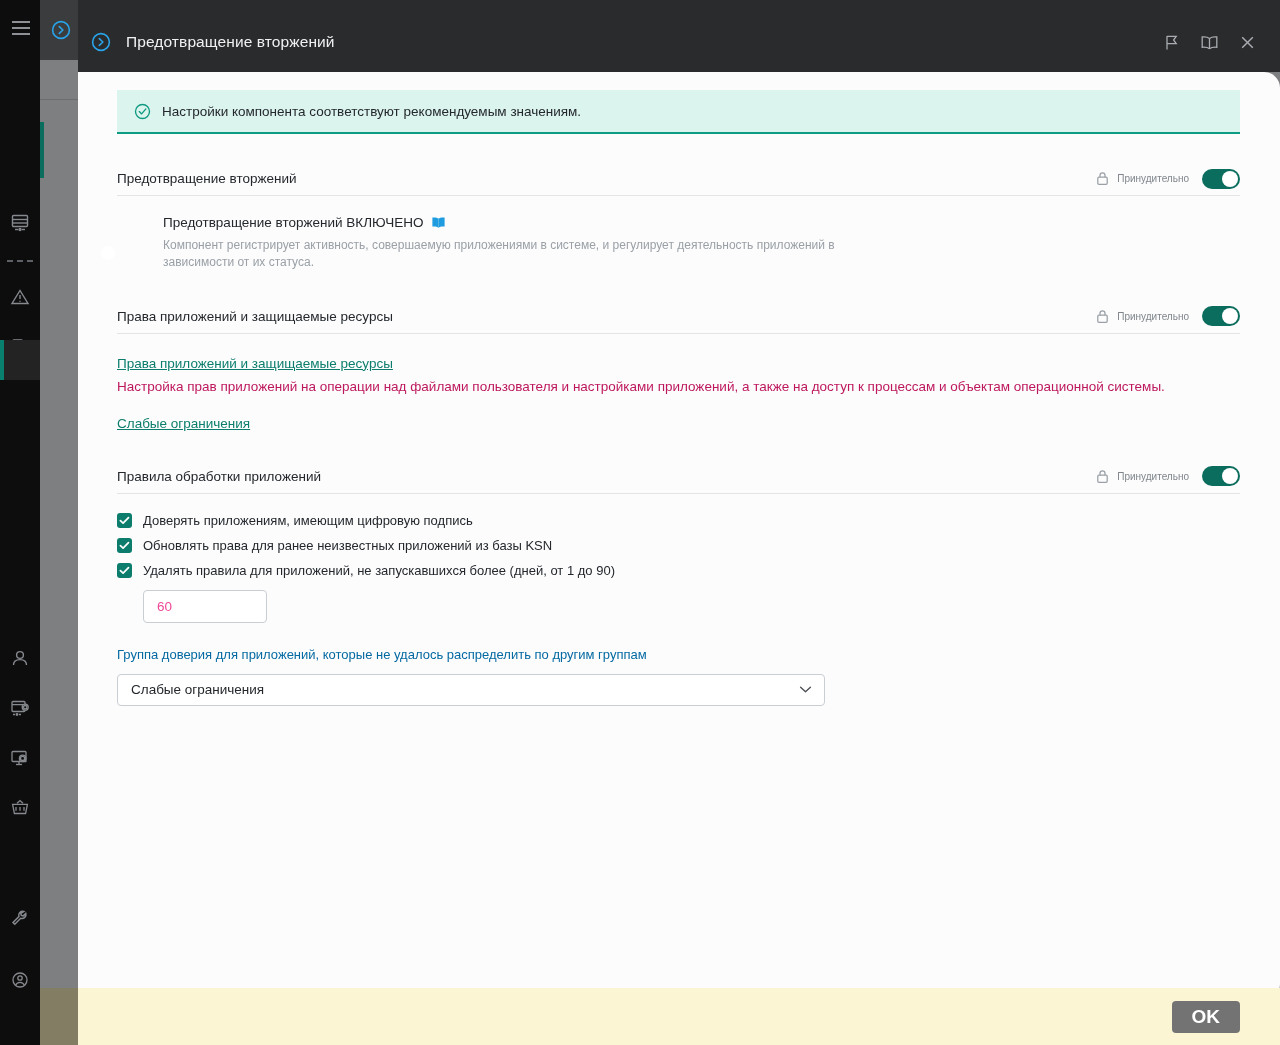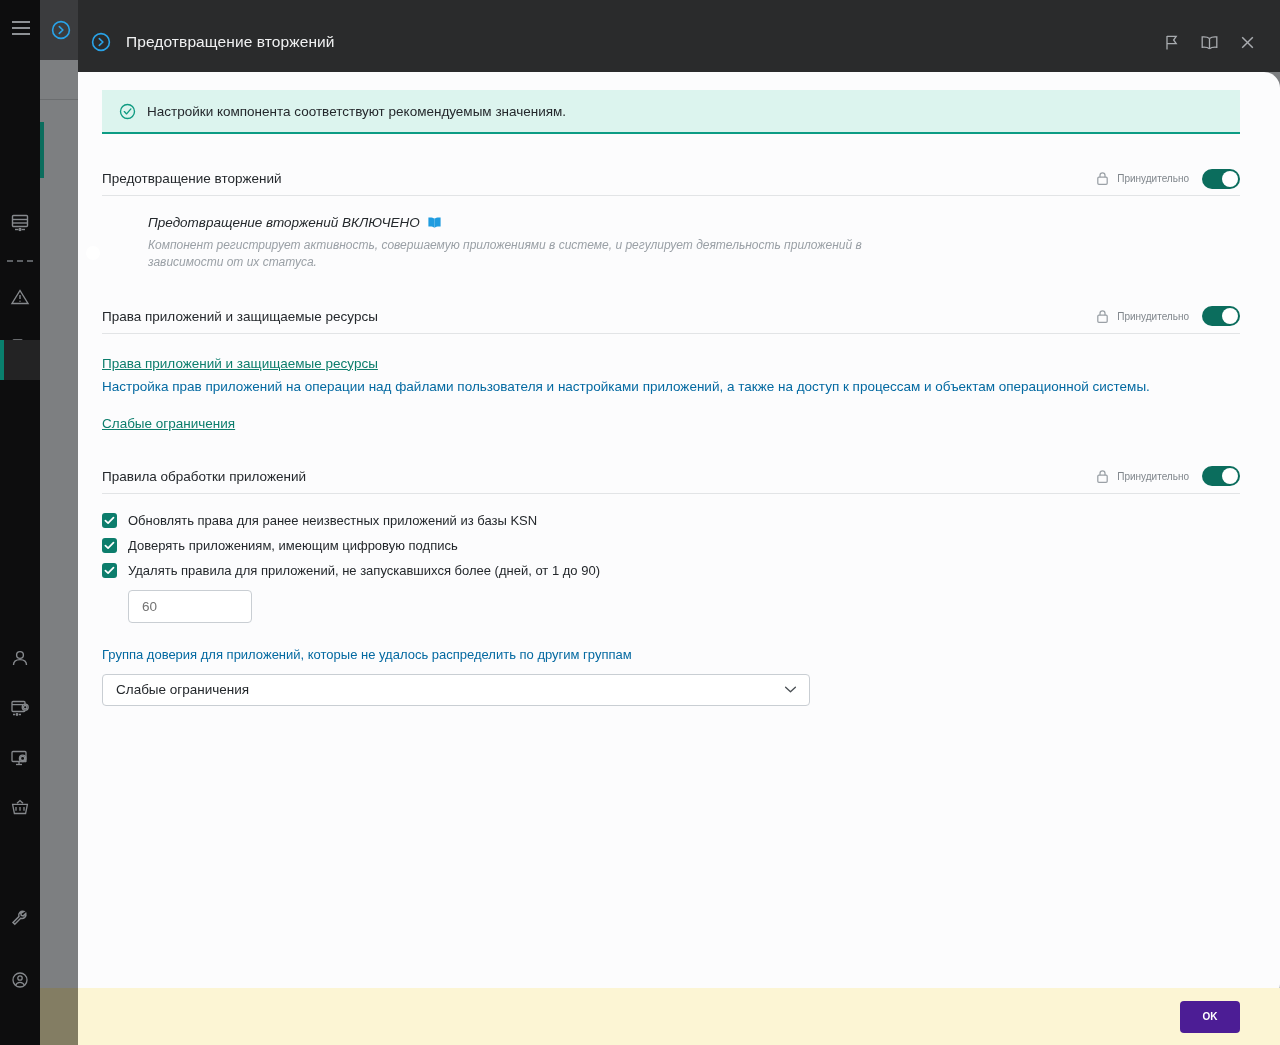--- a/index.html
+++ b/index.html
@@ -107,21 +107,21 @@
     width: 38px; height: 38px;
     display: flex; align-items: center; justify-content: center;
     color: #a9acb0; cursor: pointer;
   }
 
   
   .body {
     position: absolute; left: 0; top: 60px;
     width: 1202px; height: 928px;
     background: #fcfcfd;
-    padding: 18px 40px 0 24px;
+    padding: 18px 40px 0 39px;
     border-radius: 16px;
   }
 
   .banner {
     position: relative;
     height: 44px;
     background: #dcf4ee;
     border-bottom: 2px solid #0c9c84;
     display: flex; align-items: center;
     padding-left: 17px;
@@ -150,21 +150,21 @@
   }
   .toggle::after {
     content: ""; position: absolute; top: 2px; right: 2px;
     width: 16px; height: 16px; border-radius: 50%; background: #fff;
   }
   .toggle.sm { width: 34px; height: 18px; border-radius: 9px; margin-left: 0; }
   .toggle.sm::after { width: 14px; height: 14px; top: 2px; right: 2px; }
 
   .feature-row {
     display: flex; align-items: center;
-    margin-top: 19px; padding-left: 0; font-style: italic;
+    margin-top: 19px; padding-left: 0;
   }
   .feature-toggle-wrap { width: 46px; padding-top: 2px; flex: 0 0 46px; }
   .feature-main { max-width: 720px; }
   .feature-title {
     font-size: 13.5px; color: #24282c;
     display: flex; align-items: center; gap: 7px;
   }
   .book-blue { color: #1f9ce0; display: flex; }
   .feature-desc {
     margin-top: 7px;
@@ -174,21 +174,21 @@
   .link {
     display: inline-block;
     margin-top: 22px;
     font-size: 13.5px;
     color: #0c7d6c;
     text-decoration: underline;
     cursor: pointer;
   }
   .link-desc {
     margin-top: 7px;
-    font-size: 13.5px; color: #0369a1;
+    font-size: 13.5px; color: #be185d;
   }
 
   .check-list { margin-top: 19px; }
   .check-row {
     display: flex; align-items: center;
     margin-bottom: 10px;
   }
   .cb {
     width: 15px; height: 15px; border-radius: 3px;
     background: #0c7d6c;
@@ -200,21 +200,21 @@
     margin-left: 11px; font-size: 13px; color: #24282c;
   }
 
   .num-input {
     margin-top: 12px; margin-left: 26px;
     width: 124px; height: 33px;
     border: 1px solid #c9ced3; border-radius: 4px;
     background: #fff;
     display: flex; align-items: center;
     padding-left: 13px;
-    font-size: 13.5px; color: #737373;
+    font-size: 13.5px; color: #ec4899;
     cursor: text;
   }
 
   .field-label {
     margin-top: 24px;
     font-size: 13px; color: #0369a1;
   }
   .select {
     margin-top: 12px;
     width: 708px; height: 32px;
@@ -235,24 +235,24 @@
   }
   .footer {
     position: absolute; left: 78px; top: 988px;
     width: 1202px; height: 57px;
     background: #fcf5d4;
     display: flex; align-items: center; justify-content: flex-end;
     padding-right: 40px;
   }
   .ok-btn {
     min-width: 60px; height: 32px; padding: 0 20px;
-    background: #4c1d95; color: #fff;
+    background: #737373; color: #fff;
     border: none; border-radius: 4px;
     font-family: "Liberation Sans", sans-serif;
-    font-size: 10px; font-weight: bold;
+    font-size: 19px; font-weight: bold;
     cursor: pointer;
   }
 </style>
 </head>
 <body>
 
 <div id="root">
 
   <div class="rail">
     <div class="rail-burger">
@@ -479,29 +479,29 @@
         </span>
       </div>
 
       <div class="check-list">
         <div class="check-row">
           <span class="cb">
             <svg width="11" height="9" viewBox="0 0 11 9" fill="none" stroke="#fff" stroke-width="1.7">
               <path d="M1.4 4.6 L4.1 7.2 L9.5 1.7" stroke-linecap="round" stroke-linejoin="round"></path>
             </svg>
           </span>
-          <span class="check-label">Обновлять права для ранее неизвестных приложений из базы KSN</span>
+          <span class="check-label">Доверять приложениям, имеющим цифровую подпись</span>
         </div>
         <div class="check-row">
           <span class="cb">
             <svg width="11" height="9" viewBox="0 0 11 9" fill="none" stroke="#fff" stroke-width="1.7">
               <path d="M1.4 4.6 L4.1 7.2 L9.5 1.7" stroke-linecap="round" stroke-linejoin="round"></path>
             </svg>
           </span>
-          <span class="check-label">Доверять приложениям, имеющим цифровую подпись</span>
+          <span class="check-label">Обновлять права для ранее неизвестных приложений из базы KSN</span>
         </div>
         <div class="check-row">
           <span class="cb">
             <svg width="11" height="9" viewBox="0 0 11 9" fill="none" stroke="#fff" stroke-width="1.7">
               <path d="M1.4 4.6 L4.1 7.2 L9.5 1.7" stroke-linecap="round" stroke-linejoin="round"></path>
             </svg>
           </span>
           <span class="check-label">Удалять правила для приложений, не запускавшихся более (дней, от 1 до 90)</span>
         </div>
       </div>

